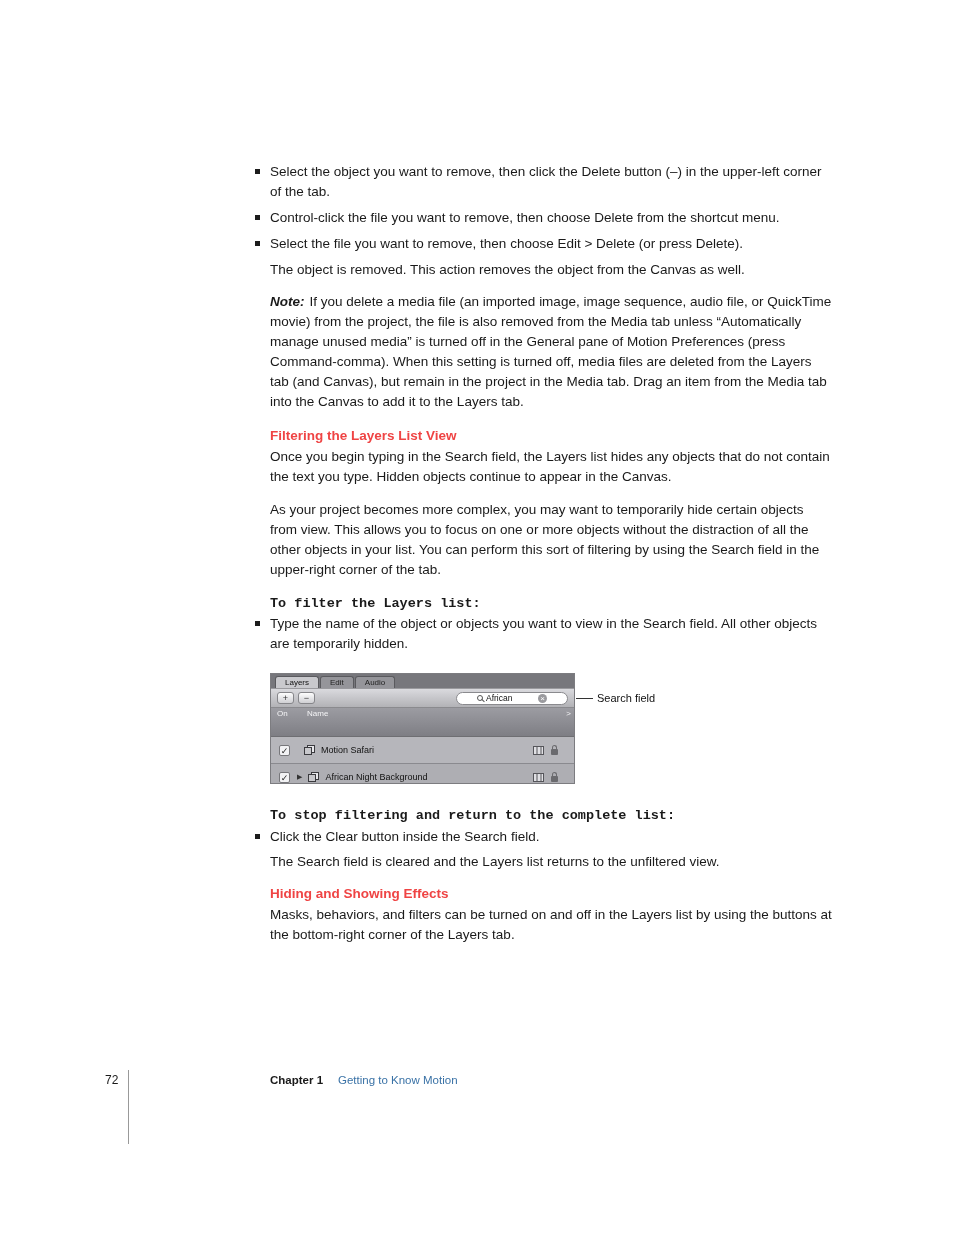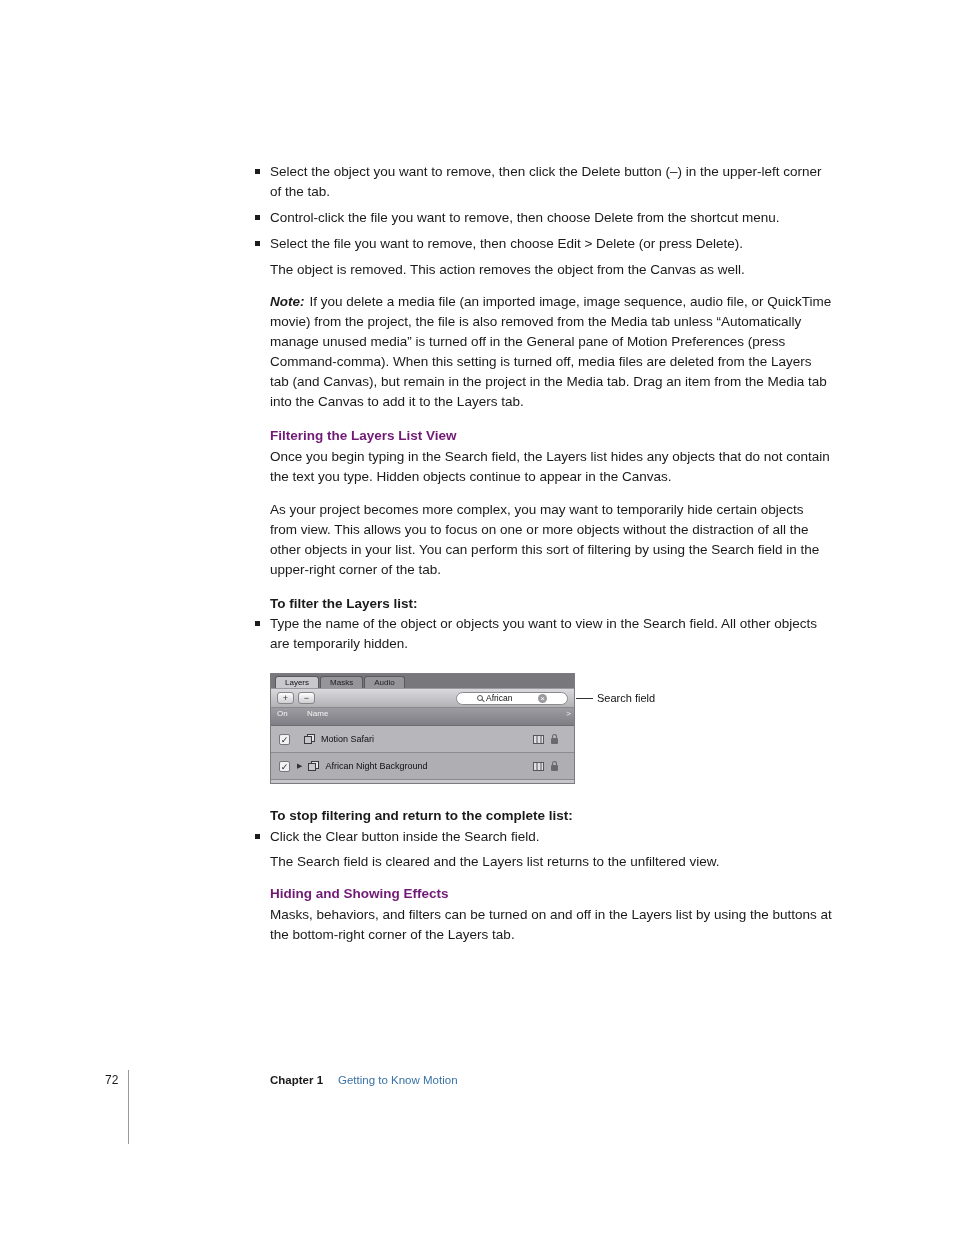--- a/index.html
+++ b/index.html
@@ -10,22 +10,22 @@
     font-family: "Liberation Sans", sans-serif;
     color: #1a1a1a;
   }
 
   
   .content {
     position: absolute; left: 270px; top: 162px; width: 562px;
     font-size: 13.5px; line-height: 20px;
   }
   .bold-head { font-weight: bold; margin: 0 0 6px 0; }
-  .bold-head.tight { margin-bottom: 0; }
-  .blue-head { font-weight: bold; color: #701a75; margin: 14px 0 1px 0; }
+  .bold-head.tight { margin-bottom: 0; font-family: Liberation Mono, monospace; }
+  .blue-head { font-weight: bold; color: #ef4444; margin: 14px 0 1px 0; }
   .para { margin: 0 0 13px 0; }
   .para.mb12 { margin-bottom: 12px; }
   .para.mt1  { margin-top: 1px; }
   ul.bullets { list-style: none; margin: 0 0 6px 0; padding: 0; }
   ul.bullets li { position: relative; margin: 0 0 6px 0; }
   ul.bullets li::before {
     content: ""; position: absolute; left: -15px; top: 7px;
     width: 5px; height: 5px; background: #1c1c1c;
   }
   ul.bullets.single { margin-bottom: 0; }
@@ -61,21 +61,21 @@
     display: flex; align-items: center; padding: 0 20px; gap: 3px;
   }
   .mag { width: 6px; height: 6px; border: 1px solid #555; border-radius: 50%; position: relative; flex: 0 0 auto; }
   .mag::after { content: ""; position: absolute; width: 4px; height: 1px; background: #555; transform: rotate(45deg); right: -3px; bottom: -1px; }
   .sval { flex: 1; font-size: 8.5px; line-height: 11px; color: #111; white-space: nowrap; overflow: hidden; }
   .clearbtn {
     width: 9px; height: 9px; border-radius: 50%; background: #9a9a9e; color: #fff;
     font-size: 8px; line-height: 9px; text-align: center; flex: 0 0 auto;
   }
   .lheader {
-    height: 18px; background: linear-gradient(#9c9ca2, #7e7e84);
+    height: 29px; background: linear-gradient(#9c9ca2, #7e7e84);
     border-bottom: 1px solid #6e6e72; position: relative;
     color: #f4f4f6; font-size: 8px; line-height: 11px;
   }
   .lheader .c-on { position: absolute; left: 6px; }
   .lheader .c-name { position: absolute; left: 36px; }
   .lheader .c-status { position: absolute; left: 243px; margin-top: 44px; }
   .lheader .c-chev { position: absolute; right: 3px; font-size: 8px; }
   .lrow { height: 27px; display: flex; align-items: center; position: relative; border-bottom: 1px solid #8a8a8f; }
   .lrow.r1 { background: #b6b6bb; }
   .lrow.r2 { background: #aeaeb3; }
@@ -127,21 +127,21 @@
 
   <p class="bold-head tight">To filter the Layers list:</p>
   <ul class="bullets single">
     <li><span>Type the name of the object or objects you want to view in the Search field. All other objects are temporarily hidden.</span></li>
   </ul>
 
   <div class="shotwrap">
     <div class="panel">
       <div class="tabbar">
         <div class="tab active">Layers</div>
-        <div class="tab">Masks</div>
+        <div class="tab">Edit</div>
         <div class="tab">Audio</div>
       </div>
       <div class="toolbar">
         <button class="tbtn">+</button>
         <button class="tbtn">−</button>
         <div class="search">
           <span class="mag"></span>
           <span class="sval">African</span>
           <span class="clearbtn">×</span>
         </div>

